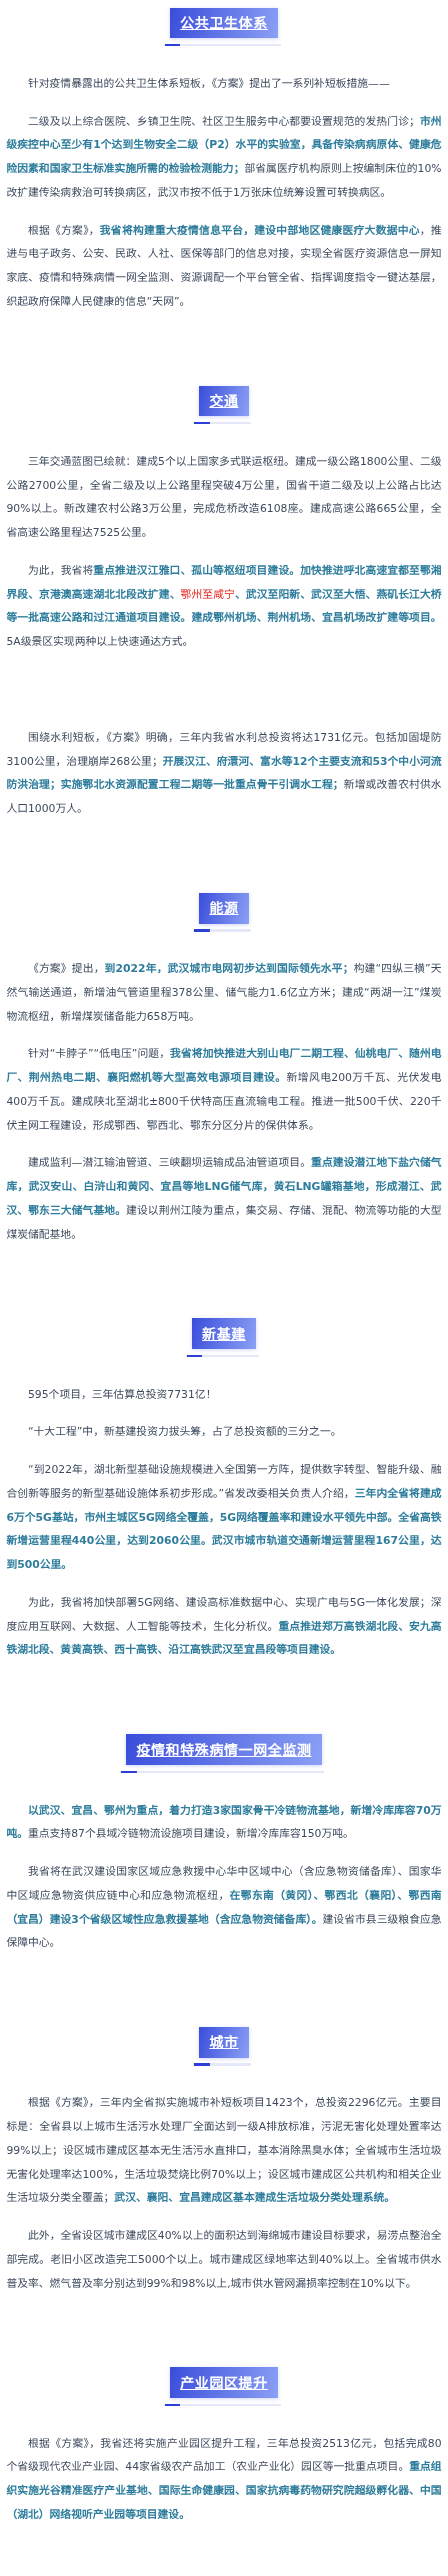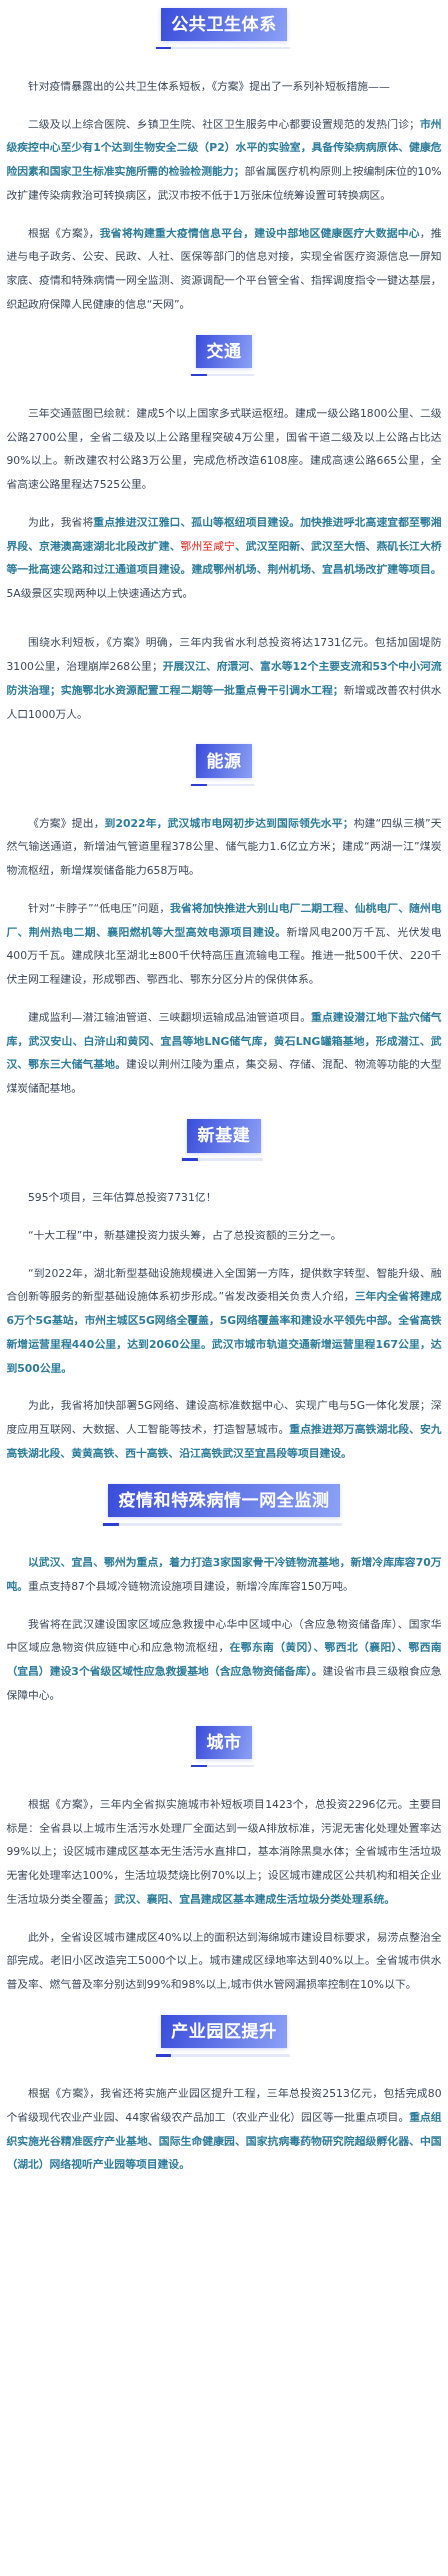--- a/index.html
+++ b/index.html
@@ -18,41 +18,42 @@
     min-height:2576px;
     font-family:"DejaVu Sans","Liberation Sans",sans-serif;
     color:var(--body-color);
     box-sizing:border-box;
   }
   .article{
     padding:7.6px 6.4px 25.5px 6.4px;
     font-size:10.8px;
     line-height:2.2;
   }
-  .section{margin-top:18px;}
+  .section{margin-top:72px;}
   .section:first-child{margin-top:0;}
   .badge-wrap{
     display:flex;
     flex-direction:column;
     align-items:center;
   }
   .badge-box{
     display:inline-block;
     text-align:center;
   }
   .badge{
     display:inline-block;
     background:linear-gradient(105deg,var(--badge-grad-start) 0%,var(--badge-grad-end) 100%);
     color:#ffffff;
-    font-size:17px;
+    font-size:14px;
     font-weight:bold;
     letter-spacing:0.6px;
     line-height:1;
     padding:8.3px 10.2px;
     box-shadow:0 1.3px 3.8px rgba(70,90,220,0.25);
+    text-decoration:underline;
   }
   .underline{
     position:relative;
     height:2.5px;
     margin-top:5.7px;
     width:calc(100% + 7.6px);
     transform:translateX(-5.1px);
     background:var(--underline-light);
   }
   .underline-dark{
@@ -109,21 +110,21 @@
     </section>
     <section class="section">
       <div class="badge-wrap">
         <div class="badge-box"><div class="badge">新基建</div><div class="underline">
             <span class="underline-dark"></span>
           </div></div>
       </div>
       <p class="para"><span class="run-normal">595个项目，三年估算总投资7731亿！</span></p>
       <p class="para"><span class="run-normal">“十大工程”中，新基建投资力拔头筹，占了总投资额的三分之一。</span></p>
       <p class="para"><span class="run-normal">“到2022年，湖北新型基础设施规模进入全国第一方阵，提供数字转型、智能升级、融合创新等服务的新型基础设施体系初步形成。”省发改委相关负责人介绍，</span><span class="run-em">三年内全省将建成6万个5G基站，市州主城区5G网络全覆盖，5G网络覆盖率和建设水平领先中部。全省高铁新增运营里程440公里，达到2060公里。武汉市城市轨道交通新增运营里程167公里，达到500公里。</span></p>
-      <p class="para"><span class="run-normal">为此，我省将加快部署5G网络、建设高标准数据中心、实现广电与5G一体化发展；深度应用互联网、大数据、人工智能等技术，打造智慧城市。</span><span class="run-em">重点推进郑万高铁湖北段、安九高铁湖北段、黄黄高铁、西十高铁、沿江高铁武汉至宜昌段等项目建设。</span></p>
+      <p class="para"><span class="run-normal">为此，我省将加快部署5G网络、建设高标准数据中心、实现广电与5G一体化发展；深度应用互联网、大数据、人工智能等技术，生化分析仪。</span><span class="run-em">重点推进郑万高铁湖北段、安九高铁湖北段、黄黄高铁、西十高铁、沿江高铁武汉至宜昌段等项目建设。</span></p>
     </section>
     <section class="section">
       <div class="badge-wrap">
         <div class="badge-box"><div class="badge">疫情和特殊病情一网全监测</div><div class="underline">
             <span class="underline-dark"></span>
           </div></div>
       </div>
       <p class="para"><span class="run-em">以武汉、宜昌、鄂州为重点，着力打造3家国家骨干冷链物流基地，新增冷库库容70万吨。</span><span class="run-normal">重点支持87个县域冷链物流设施项目建设，新增冷库库容150万吨。</span></p>
       <p class="para"><span class="run-normal">我省将在武汉建设国家区域应急救援中心华中区域中心（含应急物资储备库）、国家华中区域应急物资供应链中心和应急物流枢纽，</span><span class="run-em">在鄂东南（黄冈）、鄂西北（襄阳）、鄂西南（宜昌）建设3个省级区域性应急救援基地（含应急物资储备库）。</span><span class="run-normal">建设省市县三级粮食应急保障中心。</span></p>
     </section>

